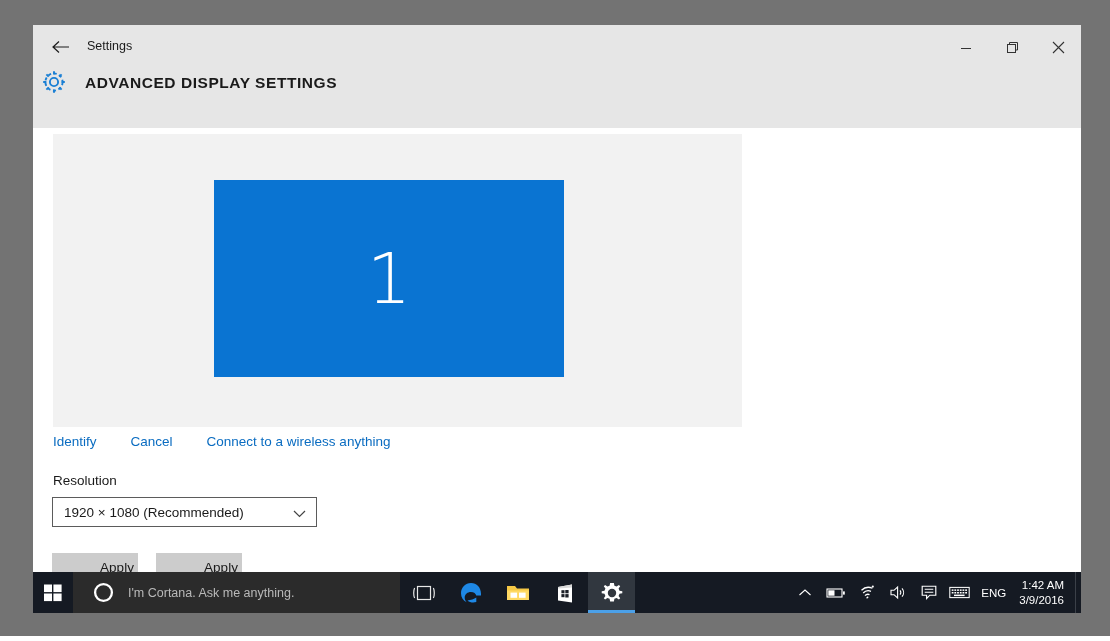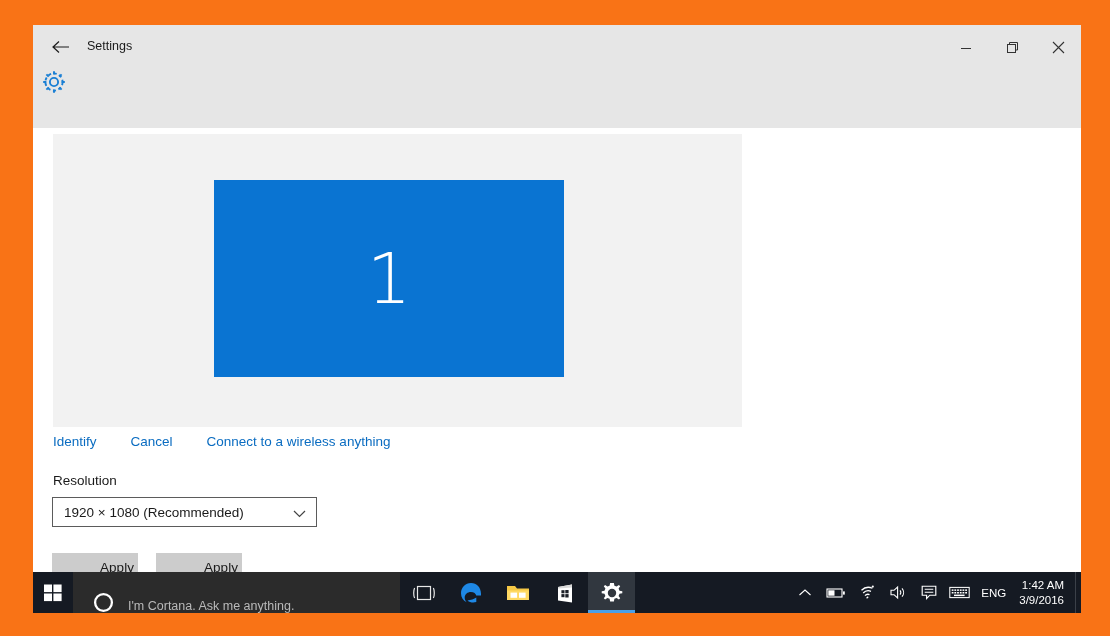--- a/index.html
+++ b/index.html
@@ -2,21 +2,21 @@
 <html><head>
 <meta charset="utf-8">
 <style>
   * { box-sizing: border-box; margin: 0; padding: 0; }
   html, body {
     width: 1110px; height: 641px;
     background: #ffffff;
     font-family: "Liberation Sans", sans-serif;
     overflow: hidden;
   }
-  #root { position: relative; width: 1110px; height: 636px; background: #f97316; }
+  #root { position: relative; width: 1110px; height: 636px; background: #737373; }
 
   
   .window {
     position: absolute; left: 33px; top: 25px;
     width: 1048px; height: 547px;
     background: #ffffff;
   }
   .titlebar {
     position: relative; height: 45px; width: 100%;
     background: #e6e6e6;
@@ -117,21 +117,21 @@
     position: absolute; left: 33px; top: 572px;
     width: 1048px; height: 41px;
     background: #151a23;
     display: flex; align-items: stretch;
   }
   .start-btn {
     width: 40px; display: flex; align-items: center; justify-content: center;
   }
   .cortana-box {
     width: 327px; background: #2b2b2b;
-    display: flex; align-items: flex-end;
+    display: flex; align-items: center;
   }
   .cortana-ring { margin-left: 20px; display: flex; align-items: center; }
   .cortana-text { margin-left: 14px; font-size: 12.5px; color: #b9b9b9; }
   .tb-icons { display: flex; align-items: stretch; }
   .tb-btn {
     width: 47px; display: flex; align-items: center; justify-content: center;
     position: relative;
   }
   .tb-btn.active { background: #31373f; }
   .tb-btn.active::after {
@@ -226,20 +226,21 @@
   <div class="gear-hdr">
     <svg width="28" height="28" viewBox="0 0 28 28">
       <g fill="none" stroke="#1a7fd4" stroke-width="1.9">
         <circle cx="14" cy="14" r="4.1"></circle>
         <path d="M14 3.2 L14 6.4 M14 21.6 L14 24.8 M3.2 14 L6.4 14 M21.6 14 L24.8 14
                  M6.4 6.4 L8.7 8.7 M19.3 19.3 L21.6 21.6 M21.6 6.4 L19.3 8.7 M8.7 19.3 L6.4 21.6"></path>
         <circle cx="14" cy="14" r="8.6" stroke-dasharray="3.1 2.6"></circle>
       </g>
     </svg>
   </div>
+  <div class="page-title">ADVANCED DISPLAY SETTINGS</div>
 
   <div class="taskbar">
 
     <div class="start-btn">
       <svg width="20" height="20" viewBox="0 0 20 20">
         <rect x="1" y="1.5" width="8" height="7.6" fill="#ffffff"></rect>
         <rect x="10.4" y="1.5" width="8.2" height="7.6" fill="#ffffff"></rect>
         <rect x="1" y="10.5" width="8" height="7.6" fill="#ffffff"></rect>
         <rect x="10.4" y="10.5" width="8.2" height="7.6" fill="#ffffff"></rect>
       </svg>

